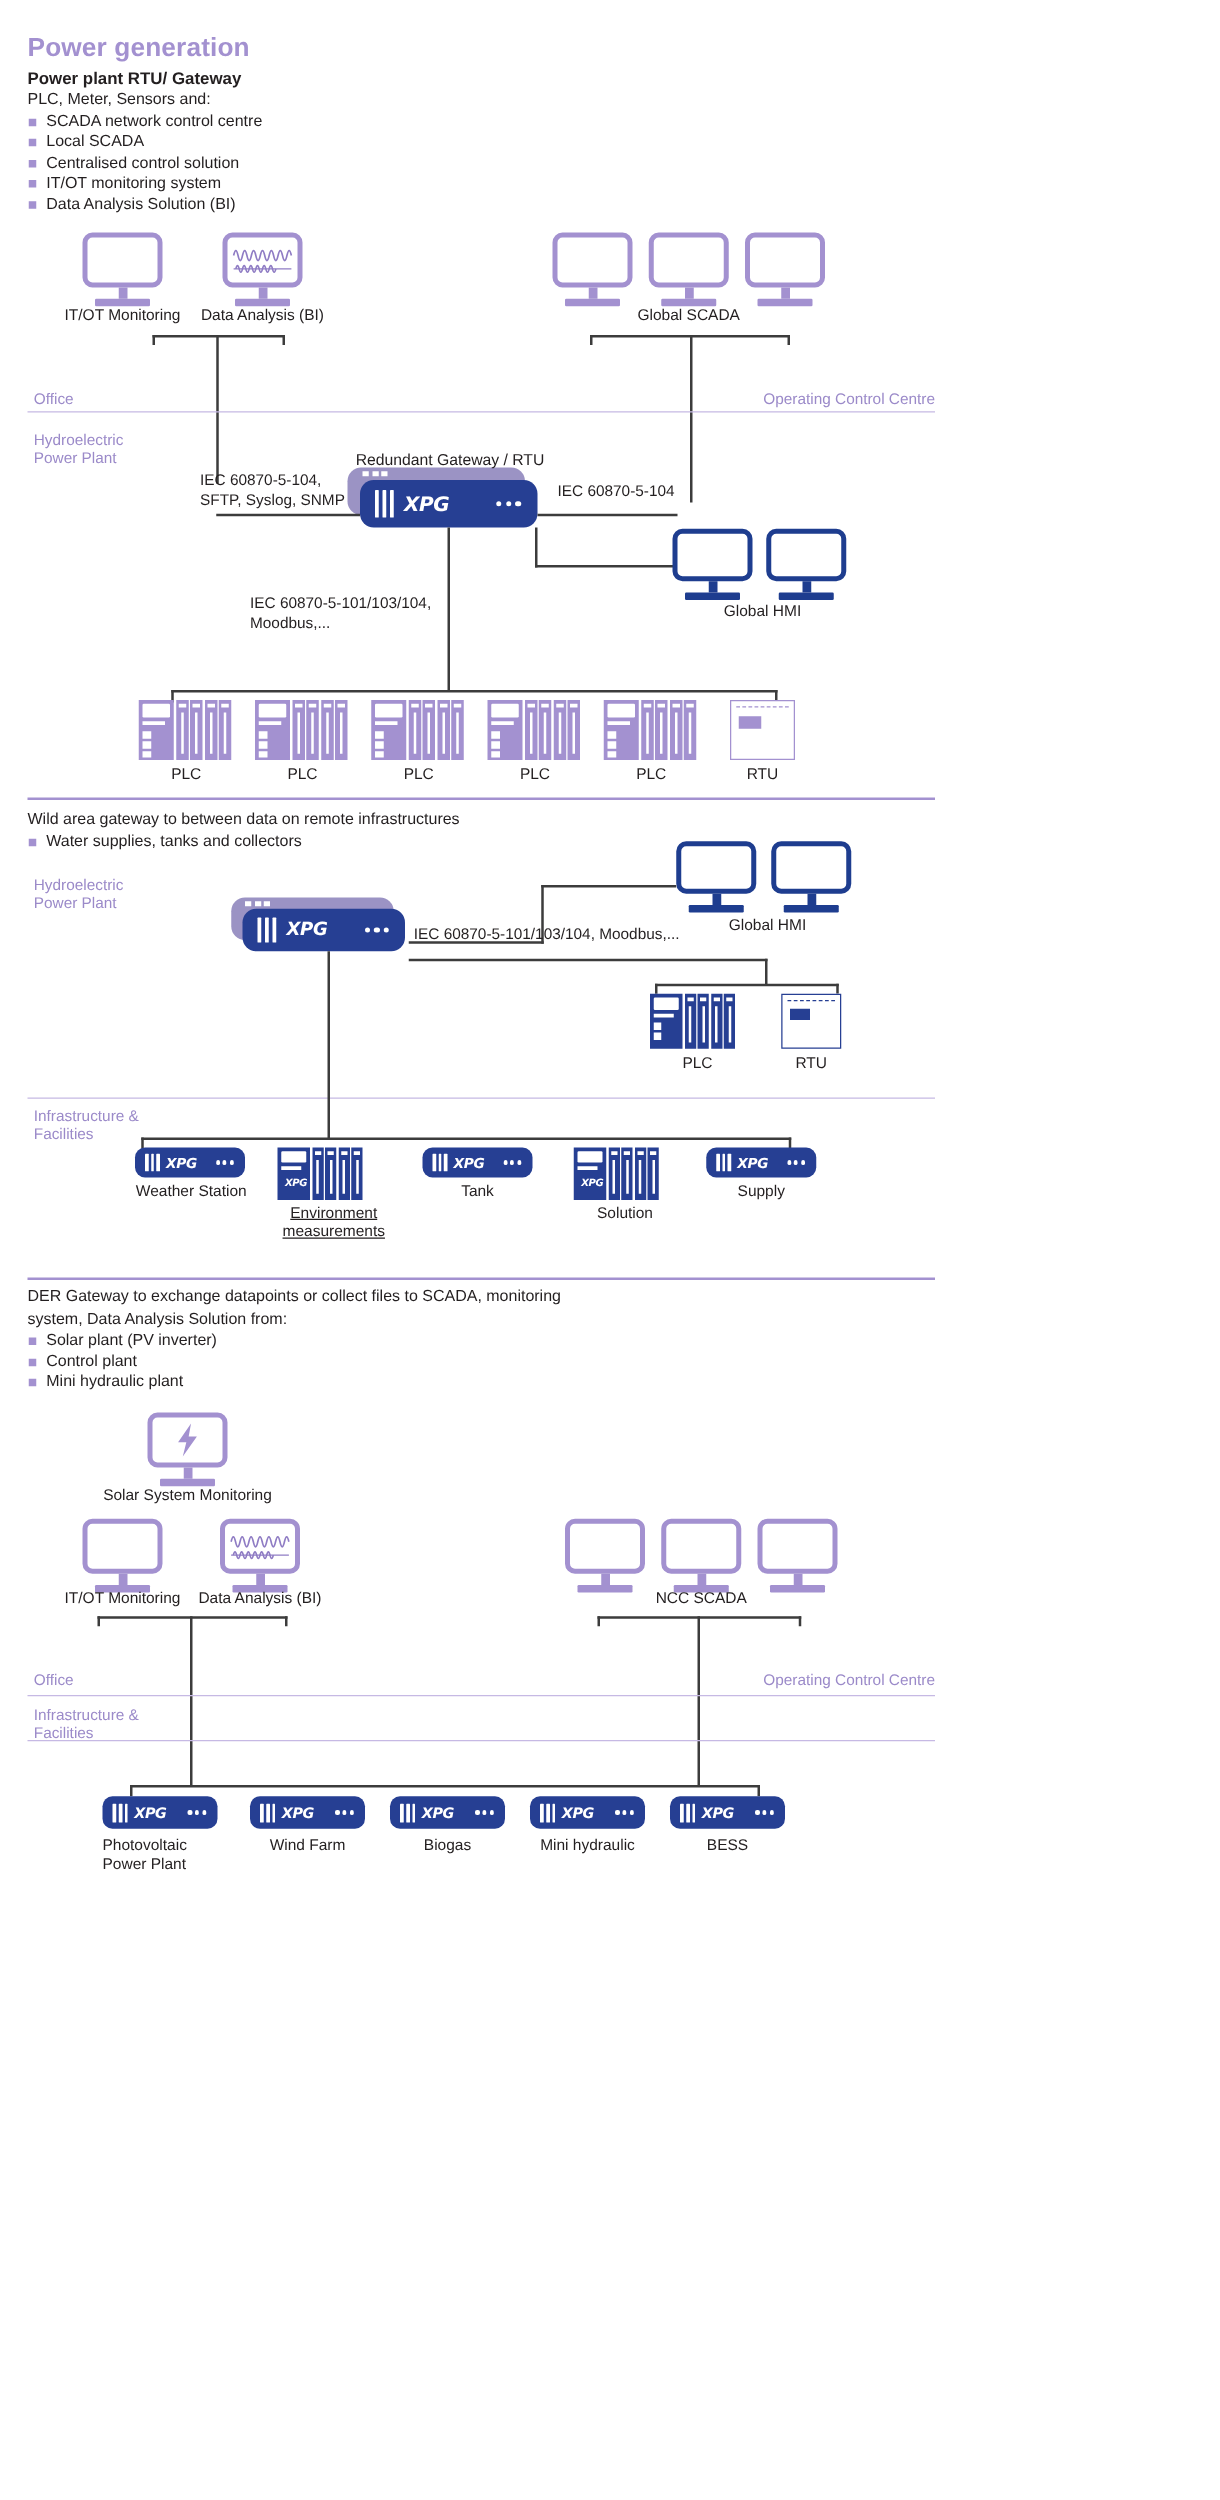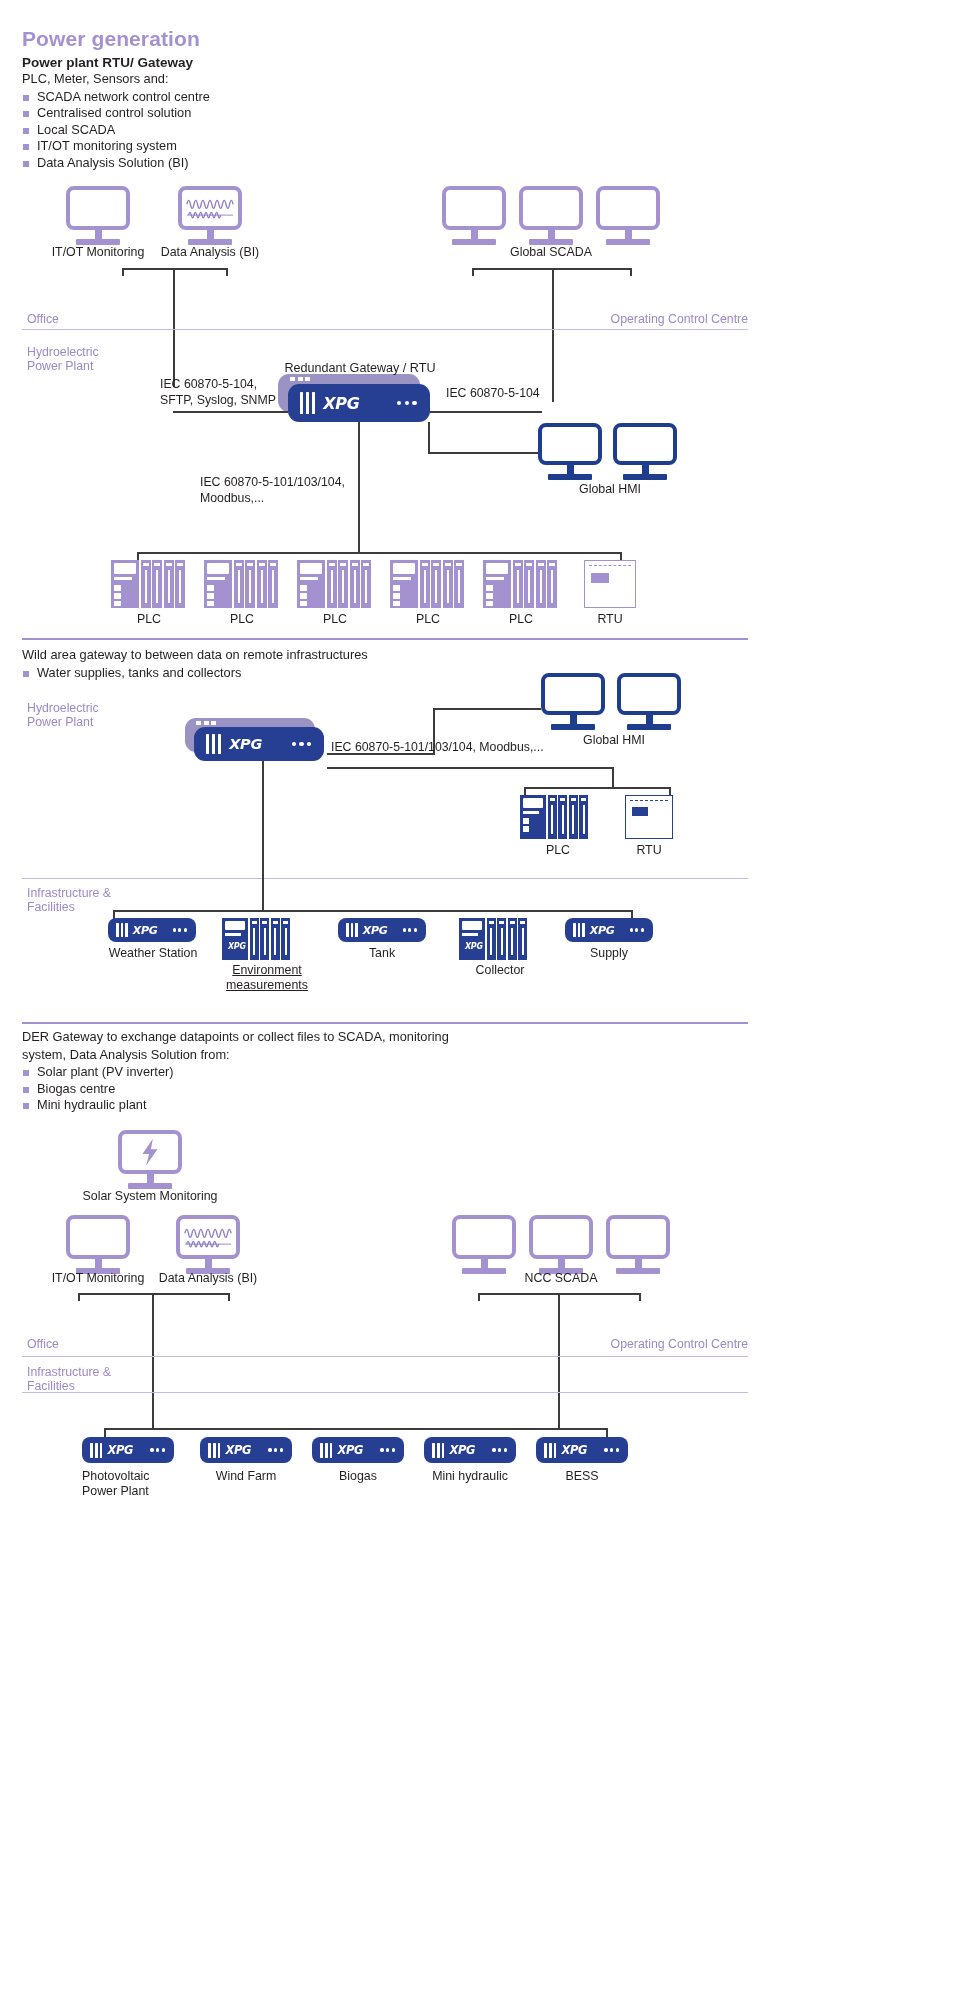--- a/index.html
+++ b/index.html
@@ -124,22 +124,22 @@
 <body>
 
 <div class="page">
 
   <div style="position:absolute;left:22px;top:27px;width:520px;">
     <div class="sec-title">Power generation</div>
     <div class="sec-sub">Power plant RTU/ Gateway</div>
     <div class="sec-body">PLC, Meter, Sensors and:</div>
     <ul class="bul">
       <li>SCADA network control centre</li>
+      <li>Local SCADA</li>
       <li>Centralised control solution</li>
-      <li>Local SCADA</li>
       <li>IT/OT monitoring system</li>
       <li>Data Analysis Solution (BI)</li>
     </ul>
   </div>
 
   <div class="mon" style="left:66px;top:186px;width:64px;">
     <div class="scr" style="height:44px;"></div>
     <div class="neck"></div>
     <div class="base" style="width:44px;"></div>
   </div>
@@ -566,21 +566,21 @@
       </div>
     <div class="card" style="width:9px;height:42px;">
         <div class="tdot" style="left:2px;top:3px;width:5px;height:3px;"></div>
         <div class="col" style="left:3.5px;top:10px;width:2px;height:27px;"></div>
       </div>
     <div class="card" style="width:9px;height:42px;">
         <div class="tdot" style="left:2px;top:3px;width:5px;height:3px;"></div>
         <div class="col" style="left:3.5px;top:10px;width:2px;height:27px;"></div>
       </div>
   </div>
-  <div class="xpg-lbl" style="left:455px;top:963px;width:90px;">Collector</div>
+  <div class="xpg-lbl" style="left:455px;top:963px;width:90px;">Solution</div>
 
   <div class="xpg" style="left:565px;top:918px;width:88px;height:24px;border-radius:8px;">
     <div class="bars" style="margin-left:8px;gap:2px;">
       <i style="height:14px;width:2.6px;"></i>
         <i style="height:14px;width:2.6px;"></i>
         <i style="height:14px;width:2.6px;"></i>
     </div>
     <div class="wordmark" style="font-size:11px;margin-left:5px;">XPG</div>
     <div class="dots" style="margin-right:9px;gap:2.4px;">
       <i style="width:3.2px;height:3.2px;"></i>
@@ -590,21 +590,21 @@
   </div>
   <div class="xpg-lbl" style="left:567px;top:946px;width:84px;">Supply</div>
 
   <div class="hr-thick" style="left:22px;top:1022px;width:726px;"></div>
 
   <div style="position:absolute;left:22px;top:1028px;width:560px;">
     <div class="sec-body">DER Gateway to exchange datapoints or collect files to SCADA, monitoring</div>
     <div class="sec-body">system, Data Analysis Solution from:</div>
     <ul class="bul">
       <li>Solar plant (PV inverter)</li>
-      <li>Biogas centre</li>
+      <li>Control plant</li>
       <li>Mini hydraulic plant</li>
     </ul>
   </div>
 
   <div class="mon" style="left:118px;top:1130px;width:64px;">
     <div class="scr" style="height:44px;padding:2px;">
       <svg class="bolt" viewBox="0 0 40 34">
         <path d="M23 3 L12 19 L19 19 L16 31 L28 14 L21 14 Z" fill="#a391d0"></path>
       </svg>
     </div>

